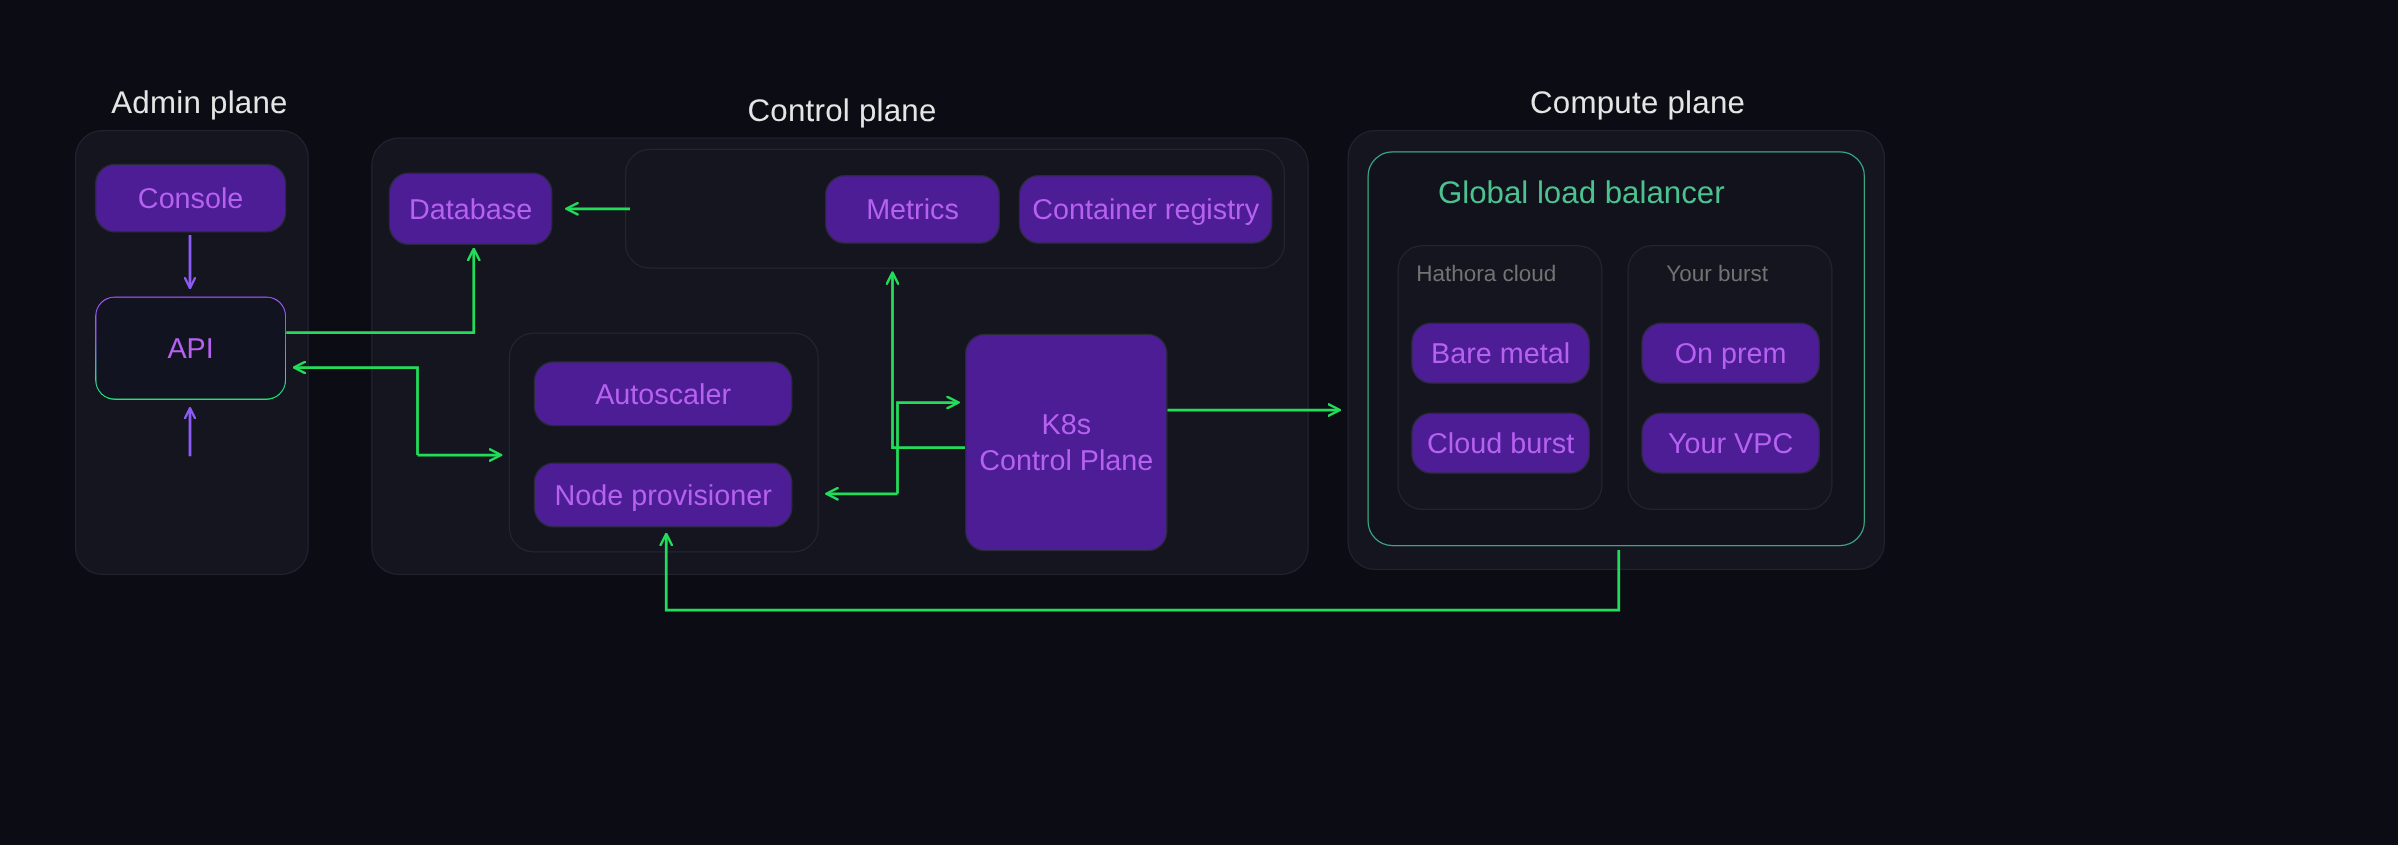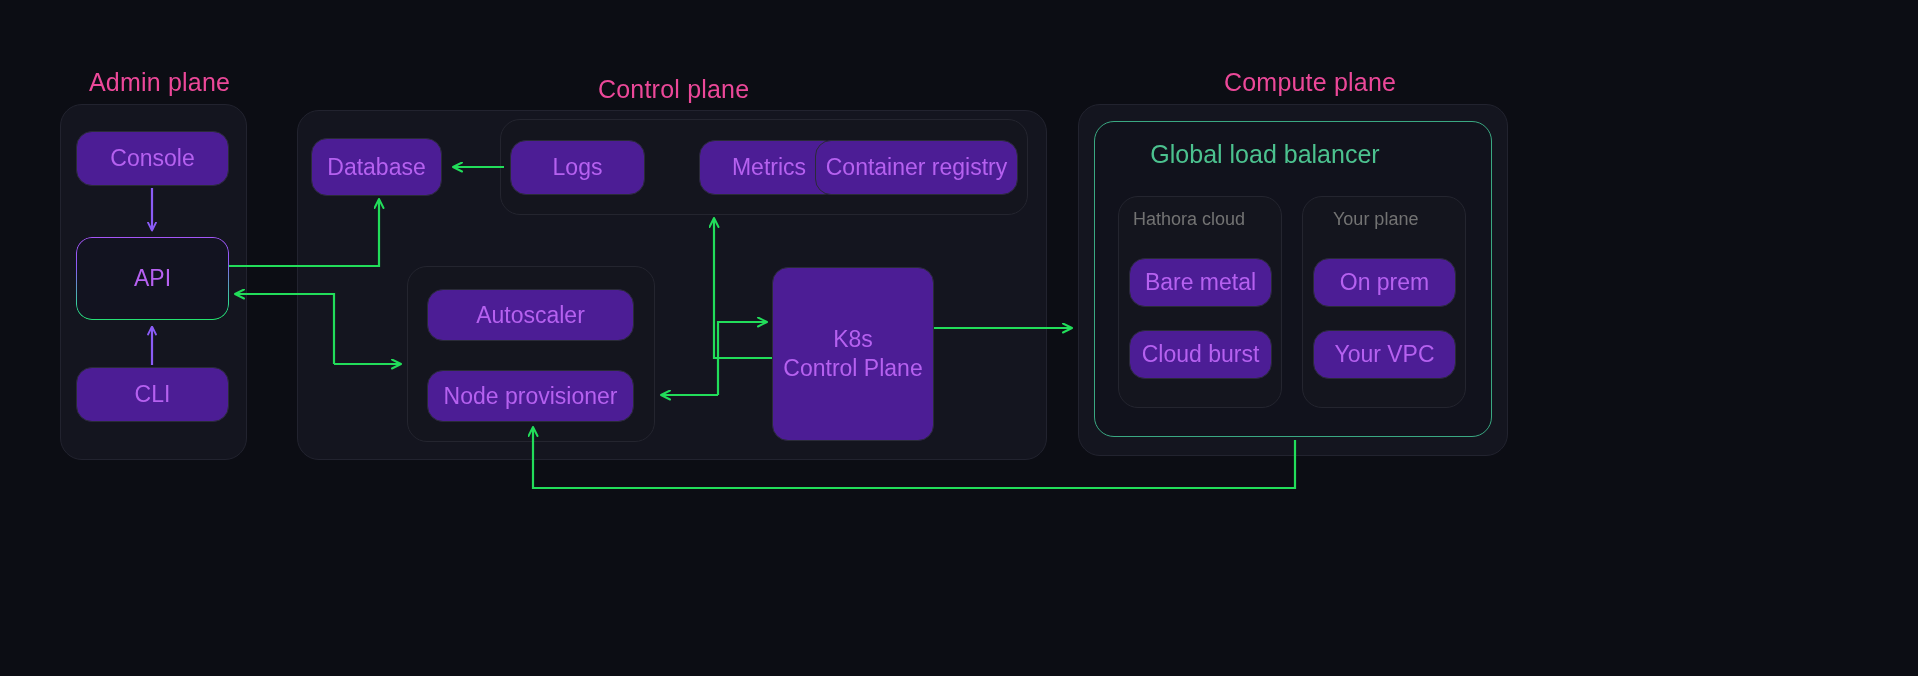--- a/index.html
+++ b/index.html
@@ -8,21 +8,21 @@
     font-family:"Liberation Sans","DejaVu Sans",sans-serif;
     background:#0c0d14;color:#e6e6ef;
     -webkit-font-smoothing:antialiased;
   }
   #stage{position:relative;width:1918px;height:676px;}
 
   
   .plane-title{
     position:absolute;
     font-size:25px;
-    color:#ec4899;
+    color:#e5e5e5;
     letter-spacing:.2px;
     white-space:nowrap;
     font-weight:400;
   }
 
   
   .plane-box{
     position:absolute;
     border:1px solid #22232f;
     border-radius:22px;
@@ -109,29 +109,27 @@
   <div class="plane-title" style="left:1224px;top:68px;">Compute plane</div>
 
   <div class="plane-box" style="left:60px;top:104px;width:187px;height:356px;"></div>
 
   <div class="node" style="left:76px;top:131px;width:153px;height:55px;">Console</div>
 
   <div class="node-api" style="left:76px;top:237px;width:153px;height:83px;">
     <span>API</span>
   </div>
 
-  <div class="node" style="left:76px;top:367px;width:153px;height:55px;">CLI</div>
 
   <div class="plane-box" style="left:297px;top:110px;width:750px;height:350px;"></div>
 
   <div class="node" style="left:311px;top:138px;width:131px;height:58px;">Database</div>
 
   <div class="group-box" style="left:500px;top:119px;width:528px;height:96px;"></div>
-  <div class="node" style="left:510px;top:140px;width:135px;height:55px;">Logs</div>
-  <div class="node" style="left:660px;top:140px;width:140px;height:55px;margin-left:39px;">Metrics</div>
+  <div class="node" style="left:660px;top:140px;width:140px;height:55px;">Metrics</div>
   <div class="node" style="left:815px;top:140px;width:203px;height:55px;">Container registry</div>
 
   <div class="group-box" style="left:407px;top:266px;width:248px;height:176px;"></div>
   <div class="node" style="left:427px;top:289px;width:207px;height:52px;">Autoscaler</div>
   <div class="node" style="left:427px;top:370px;width:207px;height:52px;">Node provisioner</div>
 
   <div class="node multiline" style="left:772px;top:267px;width:162px;height:174px;">
     <span>K8s</span>
     <span>Control Plane</span>
   </div>
@@ -140,21 +138,21 @@
 
   <div class="glb-box" style="left:1094px;top:121px;width:398px;height:316px;"></div>
   <div class="glb-title" style="left:1094px;top:140px;width:342px;">Global load balancer</div>
 
   <div class="group-box" style="left:1118px;top:196px;width:164px;height:212px;"></div>
   <div class="group-label" style="left:1133px;top:209px;">Hathora cloud</div>
   <div class="node" style="left:1129px;top:258px;width:143px;height:49px;">Bare metal</div>
   <div class="node" style="left:1129px;top:330px;width:143px;height:49px;">Cloud burst</div>
 
   <div class="group-box" style="left:1302px;top:196px;width:164px;height:212px;"></div>
-  <div class="group-label" style="left:1333px;top:209px;">Your plane</div>
+  <div class="group-label" style="left:1333px;top:209px;">Your burst</div>
   <div class="node" style="left:1313px;top:258px;width:143px;height:49px;">On prem</div>
   <div class="node" style="left:1313px;top:330px;width:143px;height:49px;">Your VPC</div>
 
   <svg class="wires" viewBox="0 0 1918 676">
     <defs>
       <marker id="ag" markerWidth="11" markerHeight="11" refX="9" refY="5.5" orient="auto" markerUnits="userSpaceOnUse">
         <path d="M1,1 L10,5.5 L1,10" fill="none" stroke="#22dd5a" stroke-width="2.0" stroke-linecap="round" stroke-linejoin="round"></path>
       </marker>
       <marker id="ap" markerWidth="10" markerHeight="10" refX="8.5" refY="5" orient="auto" markerUnits="userSpaceOnUse">
         <path d="M1,1 L9,5 L1,9" fill="none" stroke="#8b5cf6" stroke-width="1.8" stroke-linecap="round" stroke-linejoin="round"></path>

